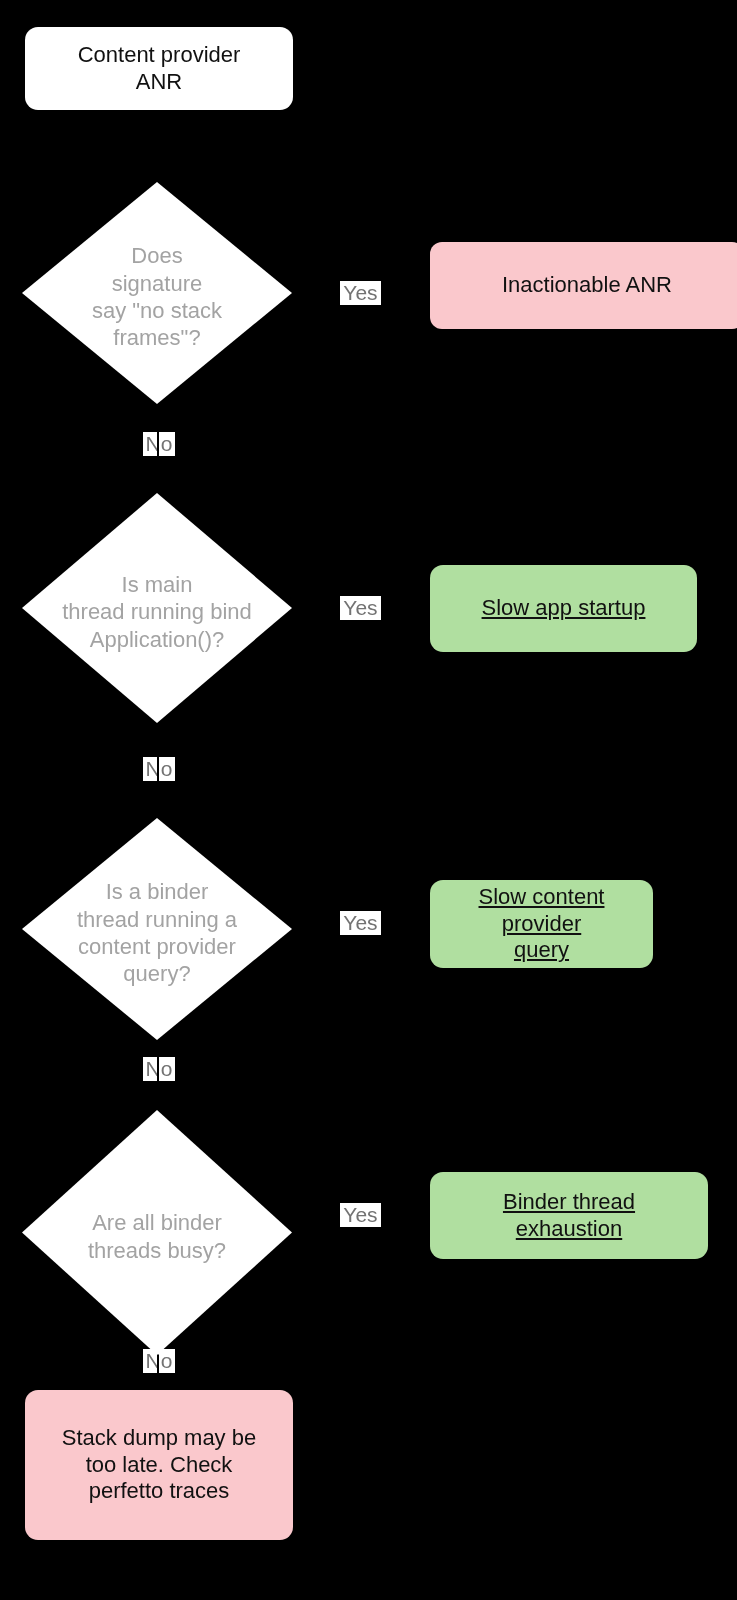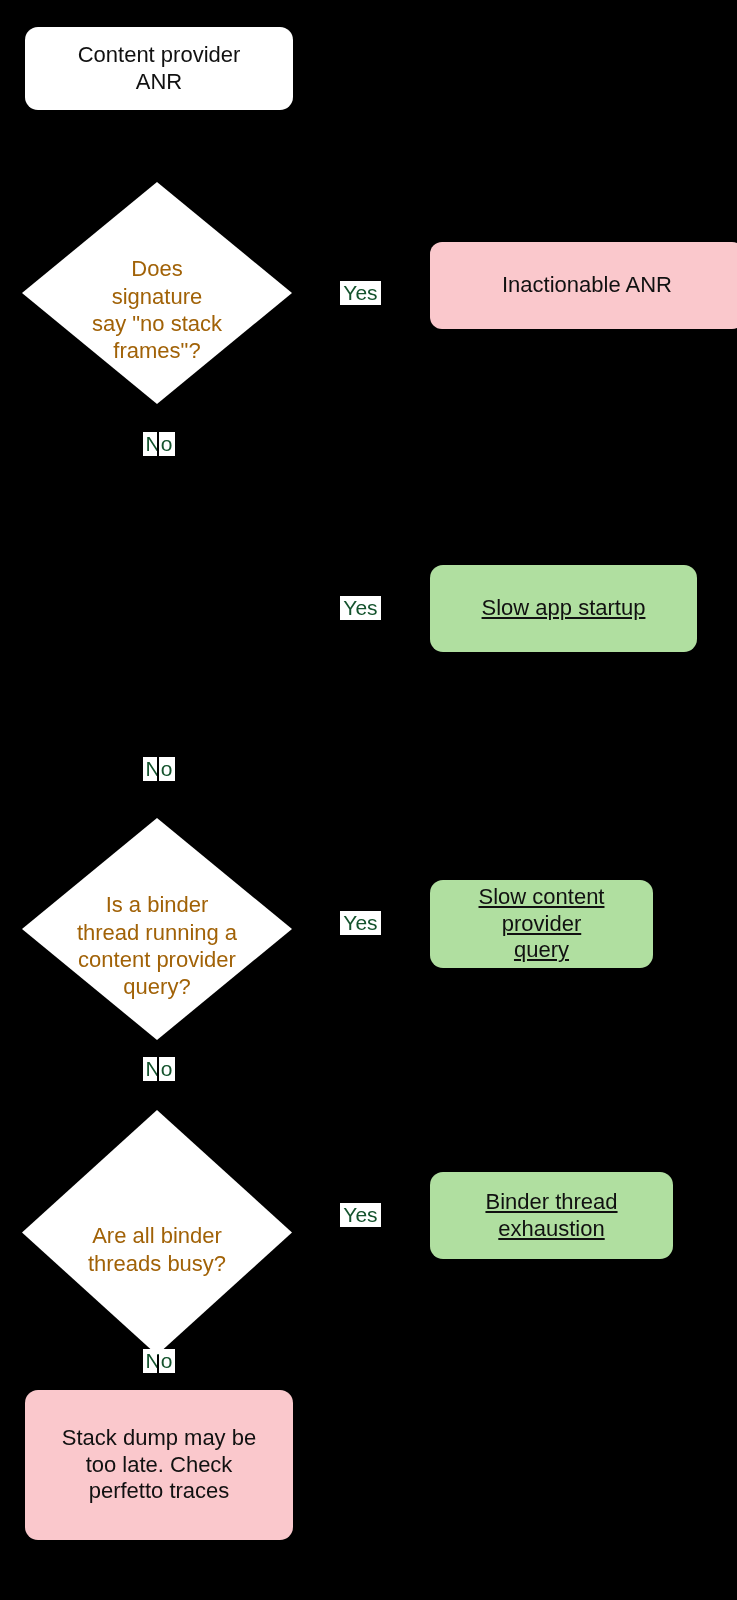--- a/index.html
+++ b/index.html
@@ -53,37 +53,37 @@
   .diamond-shape {
     position: absolute;
     left: 0; top: 0;
     width: 100%; height: 100%;
     background: #ffffff;
     -webkit-clip-path: polygon(50% 0%, 100% 50%, 50% 100%, 0% 50%);
     clip-path: polygon(50% 0%, 100% 50%, 50% 100%, 0% 50%);
   }
   .diamond-label {
     position: absolute;
-    left: 0; top: 17px;
+    left: 0; top: 4px;
     width: 100%; height: 100%;
     display: flex;
     align-items: center;
     justify-content: center;
     text-align: center;
     font-size: 22px;
     line-height: 1.24;
-    color: #a16207;
+    color: #a3a3a3;
     white-space: pre-line;
   }
 
   
   .edge-label {
     position: absolute;
     background: #ffffff;
-    color: #14532d;
+    color: #737373;
     font-size: 21px;
     line-height: 1.05;
     padding: 1px 0px;
     text-align: center;
   }
 
   
   .connector {
     position: absolute;
     background: #000000;
@@ -112,20 +112,26 @@
   <div class="edge-label" style="left:340px; top:281px; width:41px;">Yes</div>
 
   <div class="edge-label" style="left:143px; top:432px; width:32px;">No</div>
 
   <div class="node box pink" style="left:430px; top:242px; width:314px; height:87px;border-radius:12px;">
     <span style="white-space:pre-line;">Inactionable ANR</span>
   </div>
 
   <div class="connector" style="left:157px; top:404px; width:2px; height:89px;"></div>
 
+  <div class="diamond-wrap" style="left:22px; top:493px; width:270px; height:230px;">
+    <div class="diamond-shape"></div>
+    <div class="diamond-label">Is main
+thread running bind
+Application()?</div>
+  </div>
 
   <div class="edge-label" style="left:340px; top:596px; width:41px;">Yes</div>
 
   <div class="edge-label" style="left:143px; top:757px; width:32px;">No</div>
 
   <div class="node box green" style="left:430px; top:565px; width:267px; height:87px;">
     <span style="white-space:pre-line;">Slow app startup</span>
   </div>
 
   <div class="connector" style="left:157px; top:723px; width:2px; height:95px;"></div>
@@ -152,21 +158,21 @@
   <div class="diamond-wrap" style="left:22px; top:1110px; width:270px; height:245px;">
     <div class="diamond-shape"></div>
     <div class="diamond-label">Are all binder
 threads busy?</div>
   </div>
 
   <div class="edge-label" style="left:340px; top:1203px; width:41px;">Yes</div>
 
   <div class="edge-label" style="left:143px; top:1349px; width:32px;">No</div>
 
-  <div class="node box green" style="left:430px; top:1172px; width:243px; height:87px;">
+  <div class="node box green" style="left:430px; top:1172px; width:278px; height:87px;">
     <span style="white-space:pre-line;">Binder thread
 exhaustion</span>
   </div>
 
   <div class="connector" style="left:157px; top:1355px; width:2px; height:35px;"></div>
 
   <div class="node box pink" style="left:25px; top:1390px; width:268px; height:150px;">
     <span style="white-space:pre-line;">Stack dump may be
 too late. Check
 perfetto traces</span>

